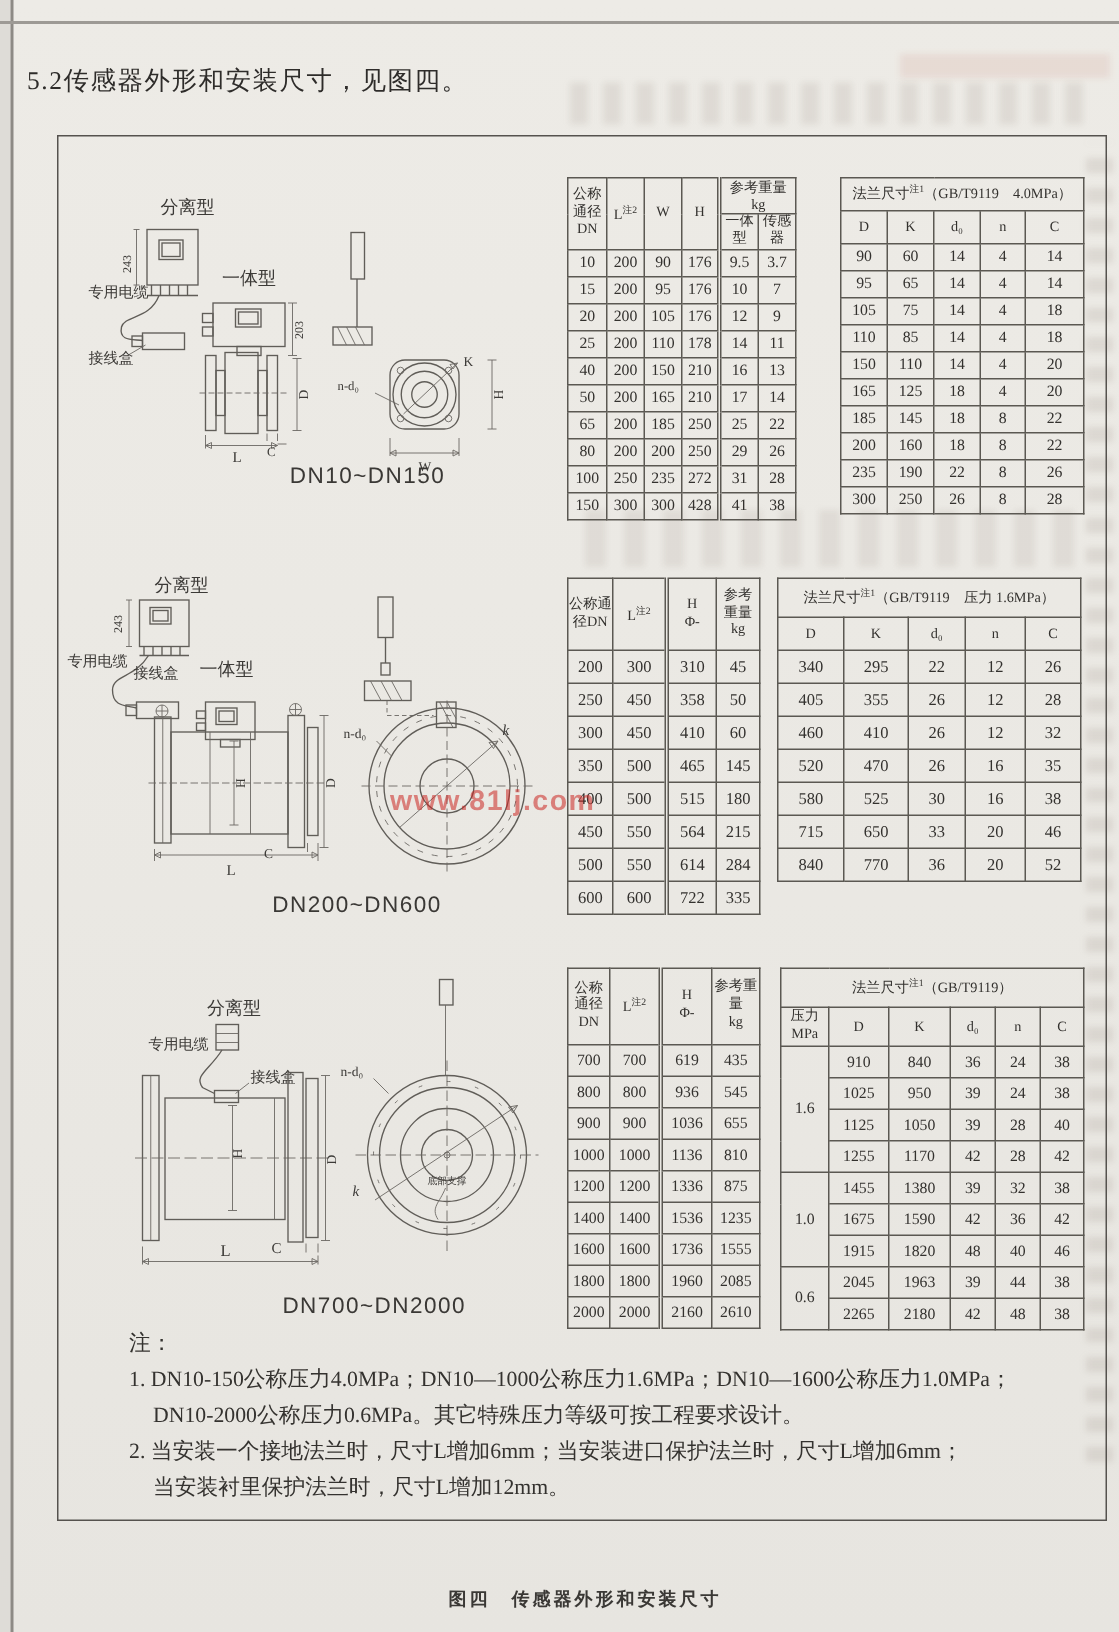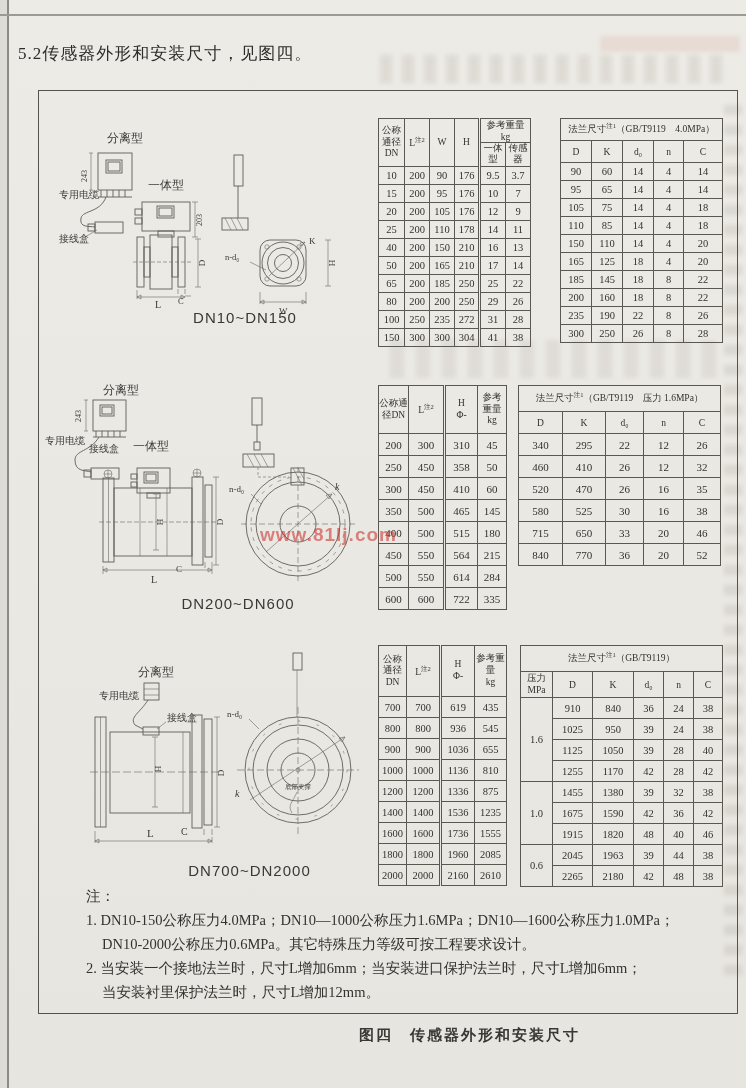--- a/index.html
+++ b/index.html
@@ -38,22 +38,22 @@
   .wrap-head{font-size:8.5px;line-height:1.2;}
   .two-line div{line-height:1.25;}
   
   .t1L td:nth-child(5),.t1L thead tr:first-child th:nth-child(5),.t1L thead tr:last-child th:nth-child(1)
       {border-left:3px double #5b5852;}
   .t2L td:nth-child(3),.t2L th:nth-child(3){border-left:3px double #5b5852;}
   .t3L td:nth-child(3),.t3L th:nth-child(3){border-left:3px double #5b5852;}
 
   .notes{position:absolute;left:86px;top:884px;width:640px;font-size:14.5px;line-height:24px;color:#34322f;}
   .notes .indent{padding-left:16px;}
-  .fig-caption{position:absolute;left:200px;top:1026px;width:380px;text-align:right;
-               font-size:15px;font-weight:bold;letter-spacing:2px;color:#3a3835;}
+  .fig-caption{position:absolute;left:200px;top:1058px;width:380px;text-align:center;
+               font-size:12px;font-weight:bold;letter-spacing:2px;color:#3a3835;}
   .diag-caption{position:absolute;font-size:15px;letter-spacing:1px;color:#3a3835;text-align:center;
                 font-family:"Liberation Sans","DejaVu Sans",sans-serif;}
   .watermark{position:absolute;left:260px;top:524px;font-size:19px;font-weight:bold;
              font-family:"Liberation Sans","DejaVu Sans",sans-serif;
              color:rgba(202,38,35,.55);letter-spacing:1px;z-index:30;}
   svg{position:absolute;overflow:visible;}
   svg text{fill:#3c3a37;font-family:"Liberation Serif","DejaVu Serif",serif;}
   .ln{stroke:#605d58;stroke-width:.9;fill:none;}
   .thin{stroke:#6b6863;stroke-width:.6;fill:none;}
 </style>
@@ -355,21 +355,21 @@
           <td>250</td>
           <td>235</td>
           <td>272</td>
           <td>31</td>
           <td>28</td>
         </tr>
         <tr>
           <td>150</td>
           <td>300</td>
           <td>300</td>
-          <td>304</td>
+          <td>428</td>
           <td>41</td>
           <td>38</td>
         </tr>
       </tbody>
   </table>
   <table class="tbl t1" style="left:560px;top:118px;">
     <colgroup>
         <col style="width:31px">
         <col style="width:31px">
         <col style="width:31px">
@@ -556,20 +556,27 @@
     </thead>
     <tbody>
         <tr>
           <td>340</td>
           <td>295</td>
           <td>22</td>
           <td>12</td>
           <td>26</td>
         </tr>
         <tr>
+          <td>405</td>
+          <td>355</td>
+          <td>26</td>
+          <td>12</td>
+          <td>28</td>
+        </tr>
+        <tr>
           <td>460</td>
           <td>410</td>
           <td>26</td>
           <td>12</td>
           <td>32</td>
         </tr>
         <tr>
           <td>520</td>
           <td>470</td>
           <td>26</td>

